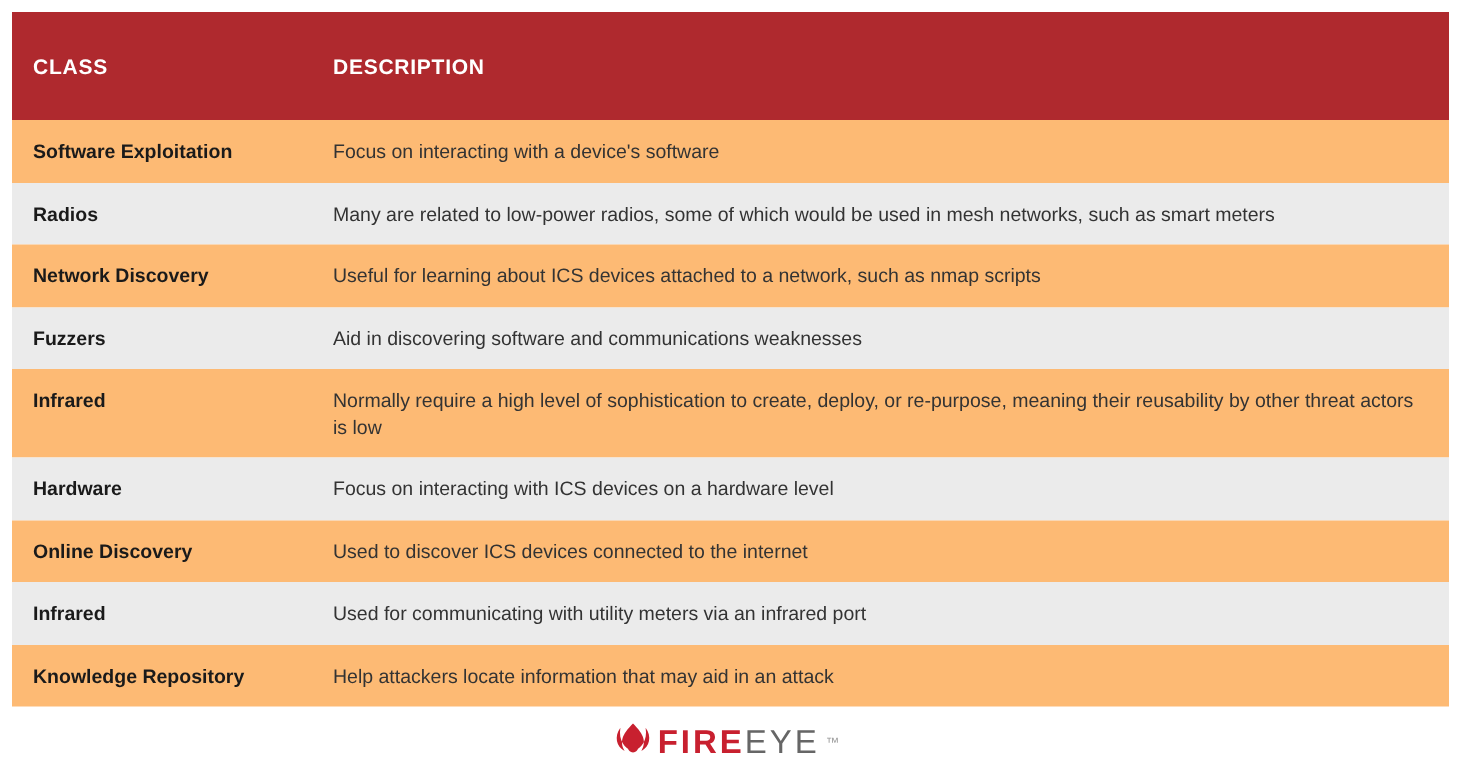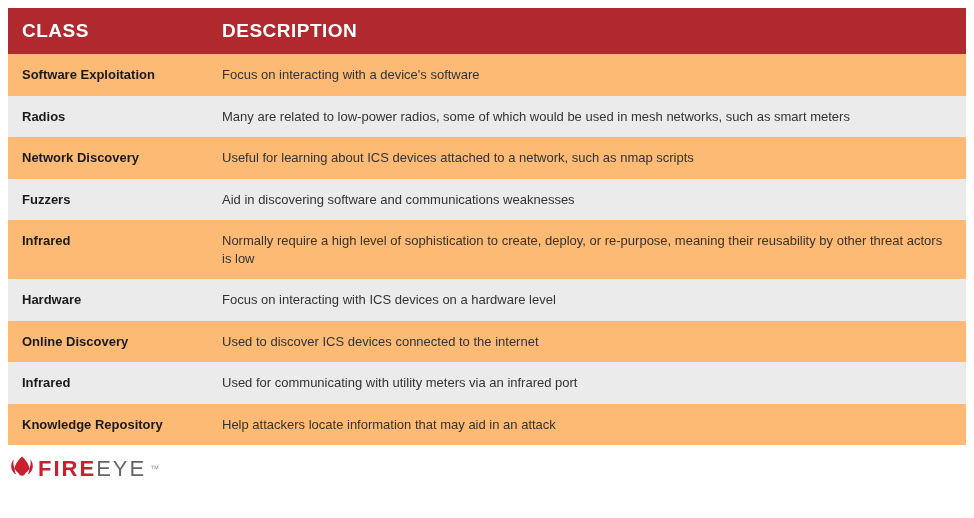--- a/index.html
+++ b/index.html
@@ -13,38 +13,38 @@
   table {
     width: 100%;
     border-collapse: collapse;
     table-layout: fixed;
   }
   col.cls { width: 200px; }
   thead th {
     background: #af292e;
     color: #ffffff;
     font-weight: 700;
-    font-size: 19px;
+    font-size: 14px;
     letter-spacing: 0.5px;
     text-align: left;
-    padding: 12px 14px;
+    padding: 28px 14px;
   }
   tbody td {
     padding: 12px 14px;
     font-size: 13px;
     color: #333333;
     vertical-align: top;
     background: #fdba74;
     line-height: 1.35;
   }
   tbody tr:nth-child(even) td { background: #ebebeb; }
   td.cls-cell { font-weight: 700; color: #1a1a1a; }
   .logo-wrap {
     display: flex;
-    justify-content: flex-start;
+    justify-content: center;
     align-items: center;
     padding: 10px 6px 0 0;
   }
   .logo {
     display: inline-flex;
     align-items: center;
     gap: 2px;
   }
   .logo-text {
     font-weight: 500;

